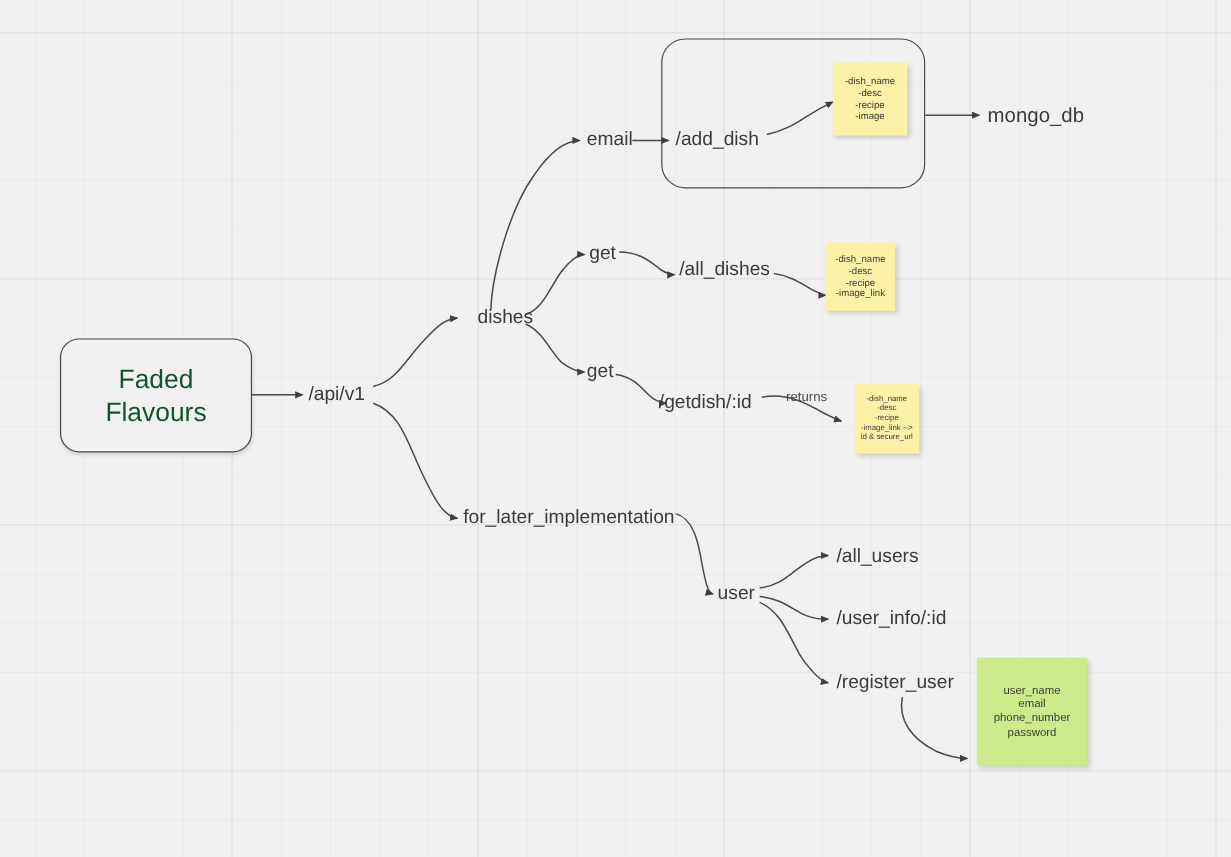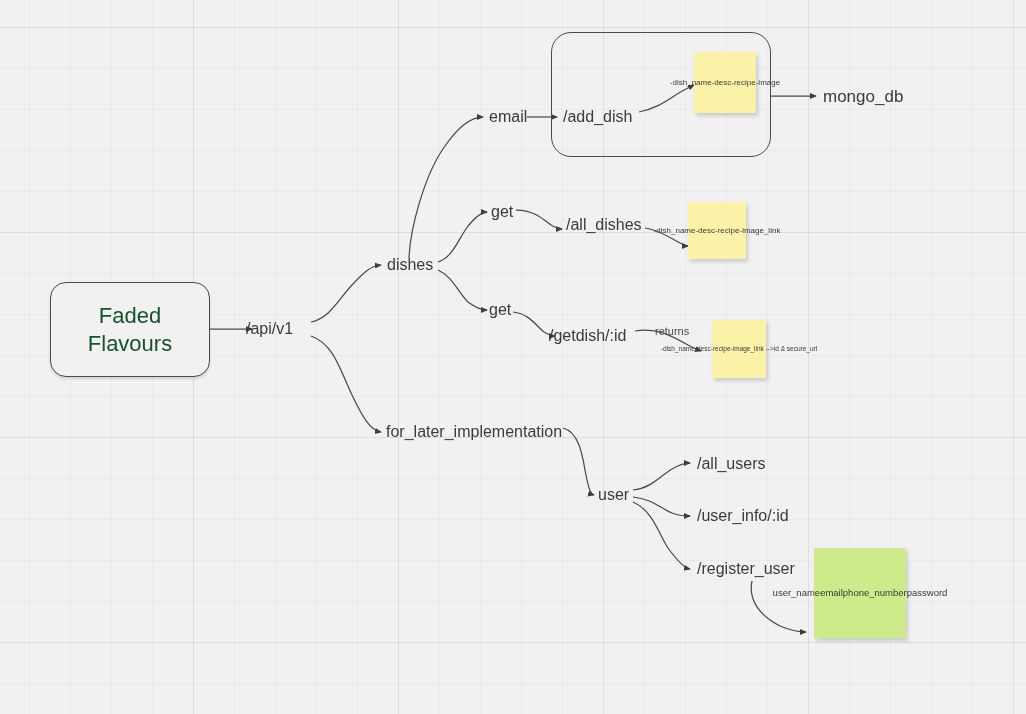--- a/index.html
+++ b/index.html
@@ -53,21 +53,21 @@
     position:absolute;
     left:551px;top:32px;width:220px;height:125px;
     border:1.3px solid #4b4b4b;
     border-radius:20px;
     background:transparent;
     box-sizing:border-box;
   }
   .sticky{
     position:absolute;
     box-sizing:border-box;
-    display:flex;flex-direction:row;
+    display:flex;flex-direction:column;
     align-items:center;justify-content:center;
     text-align:center;
     color:#3a3a3a;
     box-shadow:2px 3px 4px rgba(0,0,0,0.16);
   }
   .sticky .ln{display:block;line-height:1.22;white-space:nowrap;}
 </style>
 </head>
 <body>
 
@@ -121,23 +121,23 @@
 
   <div class="group-box"></div>
 
   <div class="root-box">
     <span>
       <span>Faded</span><br>
       <span>Flavours</span>
     </span>
   </div>
 
-  <div class="node-label" style="left:246px;top:321px;">/api/v1</div>
+  <div class="node-label" style="left:257px;top:321px;">/api/v1</div>
 
-  <div class="node-label" style="left:387px;top:257px;text-align:right;">dishes</div>
+  <div class="node-label" style="left:398px;top:257px;text-align:right;">dishes</div>
 
   <div class="node-label" style="left:386px;top:424px;">for_later_implementation</div>
 
   <div class="node-label" style="left:489px;top:109px;">email</div>
 
   <div class="node-label" style="left:491px;top:204px;">get</div>
 
   <div class="node-label" style="left:489px;top:302px;">get</div>
 
   <div class="node-label" style="left:563px;top:109px;">/add_dish</div>

